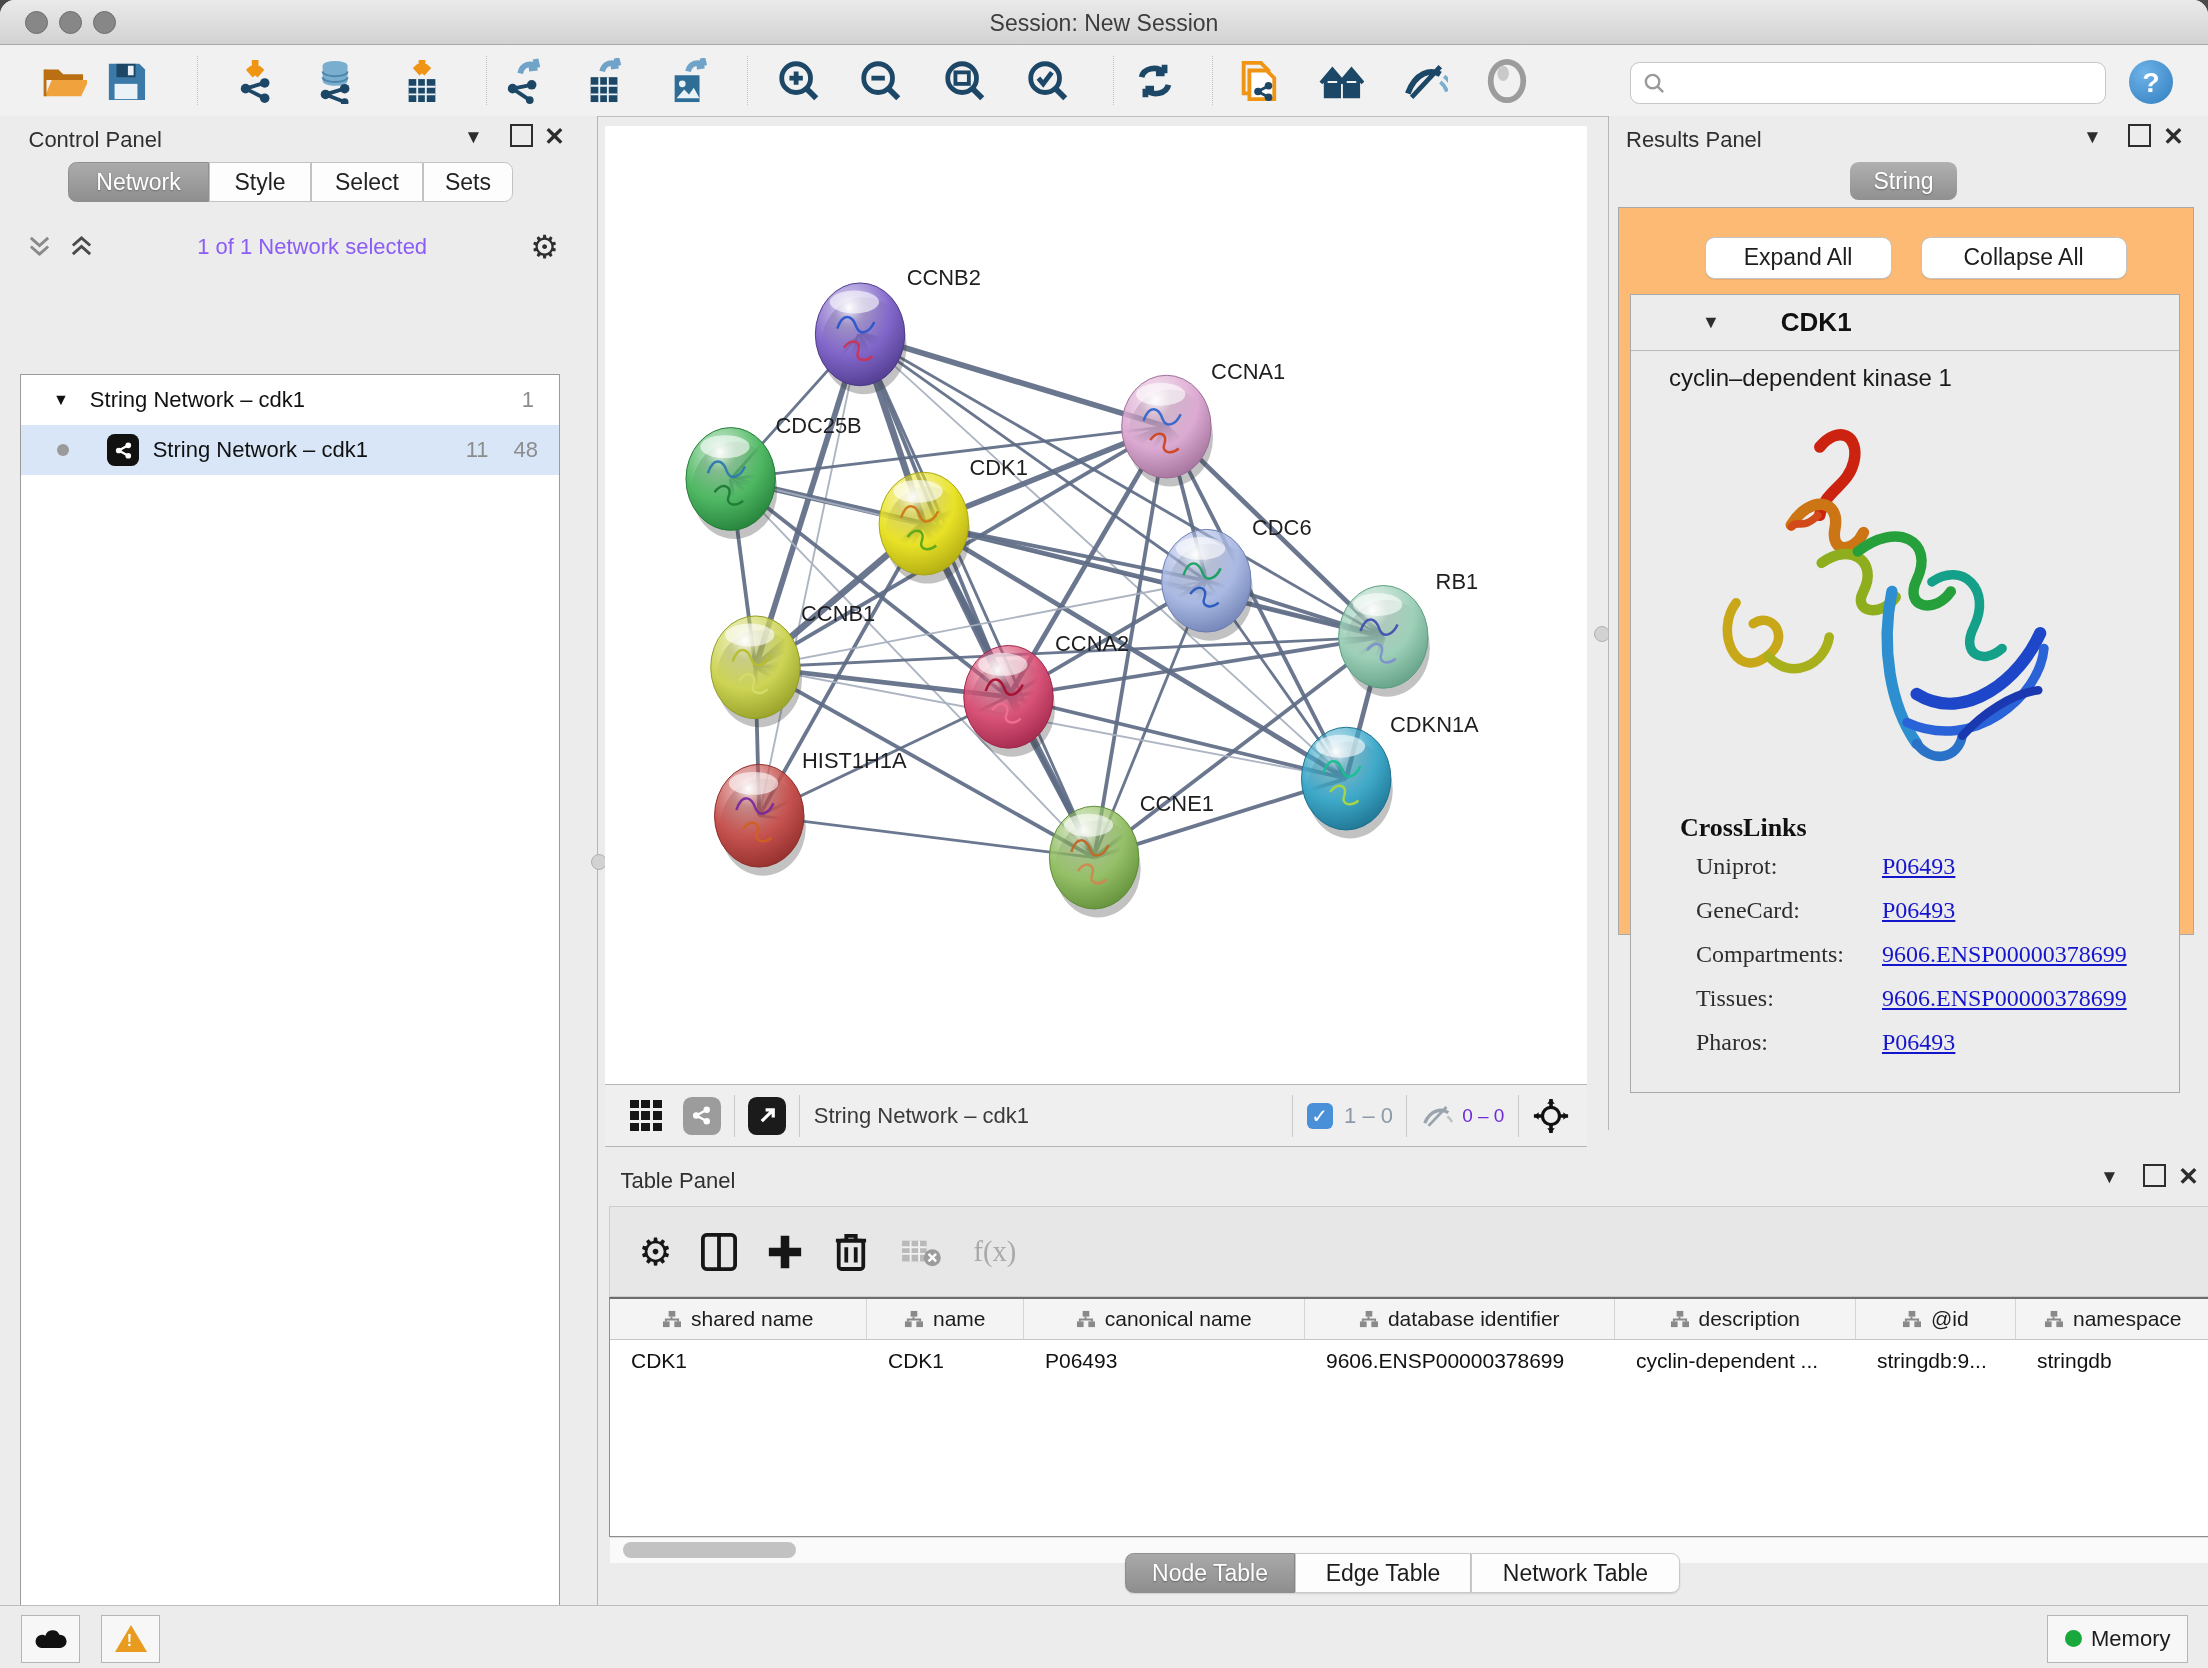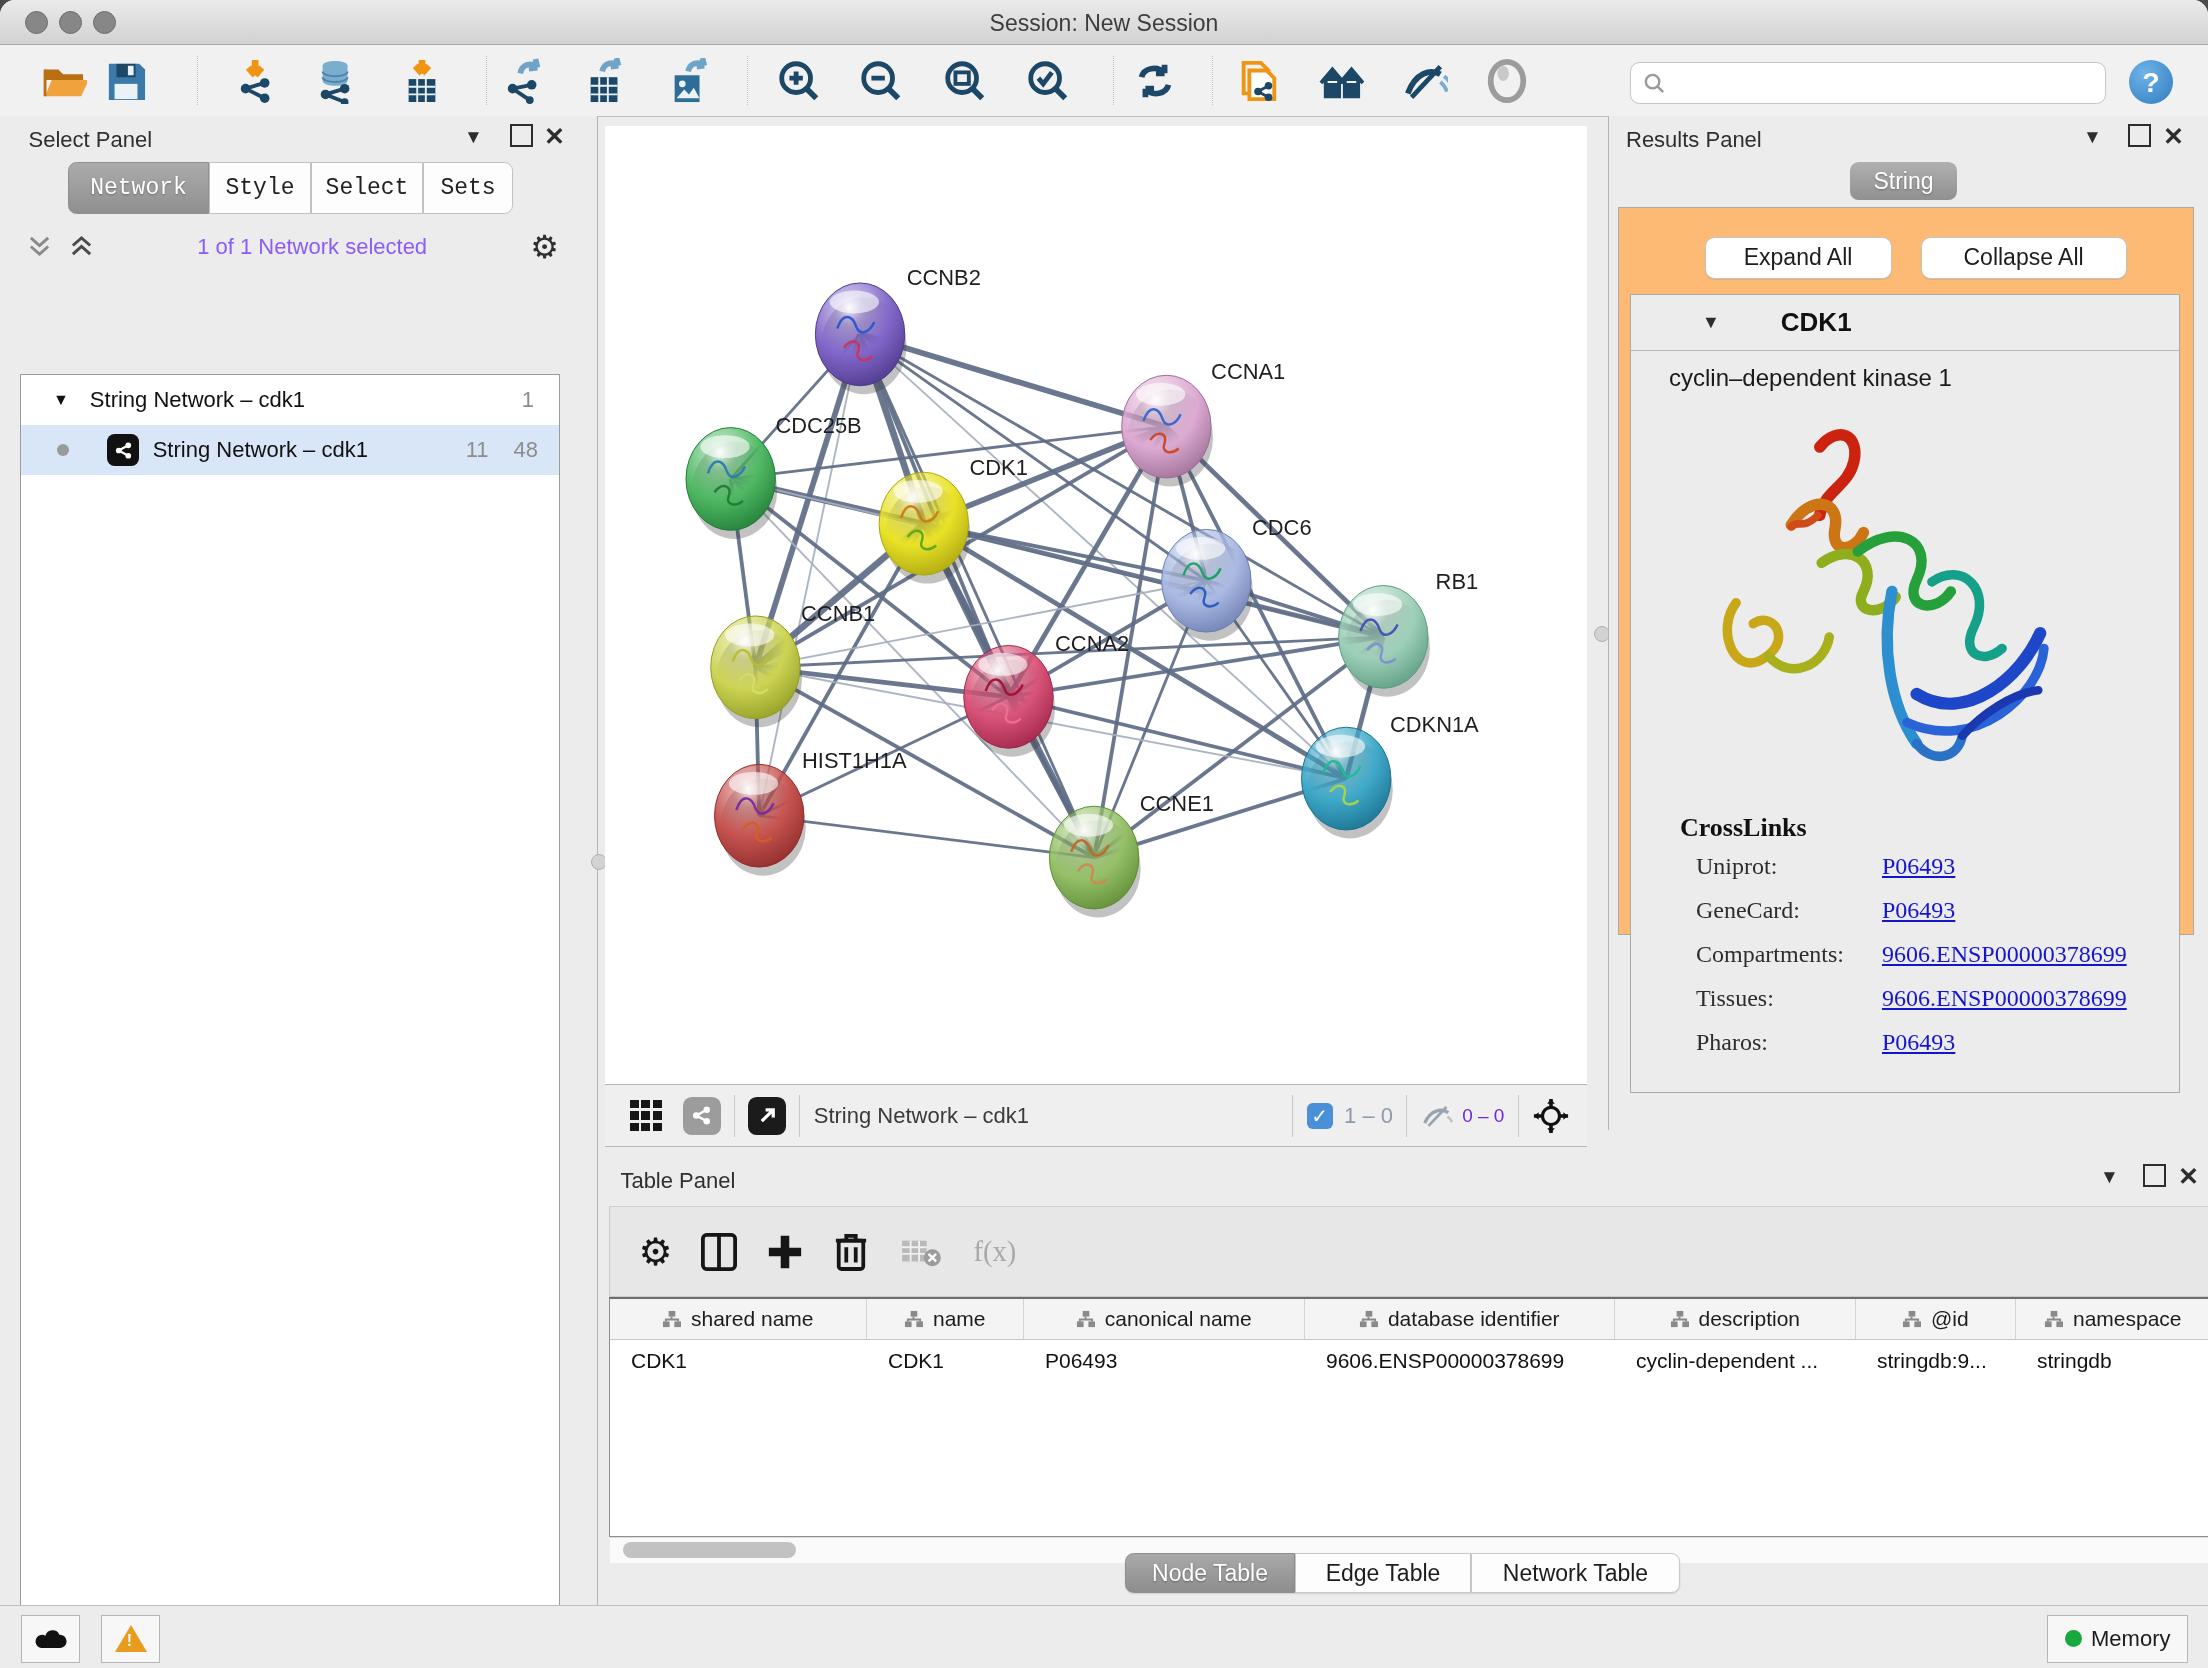--- a/index.html
+++ b/index.html
@@ -18,22 +18,22 @@
   .tsep{top:11.4px;width:0;height:49px;border-left:1.9px dotted #c2c2c2;}
   .searchbox{left:1630px;top:17px;width:476px;height:42px;background:#fff;border:1px solid #c6c6c6;
     border-radius:9.5px;display:flex;align-items:center;padding-left:11.4px;box-sizing:border-box;}
   .helpbtn{left:2129px;top:15px;width:44px;height:44px;border-radius:50%;
     background:radial-gradient(circle at 35% 30%,#6fb3e8,#2f7dc0);color:#fff;font-size:28.5px;font-weight:bold;
     display:flex;align-items:center;justify-content:center;}
   
   .panel-title{font-size:22px;color:#2f2f2f;}
   
   .cpanel{left:0;top:116px;width:597px;height:1489px;background:#ececec;border-right:1px solid #b5b5b5;}
-  .tab{height:52px;box-sizing:border-box;border:1px solid #c2c2c2;background:#fdfdfd;
-    display:flex;align-items:center;justify-content:center;font-size:23px;color:#222;font-family:Liberation Mono, monospace;}
+  .tab{height:40px;box-sizing:border-box;border:1px solid #c2c2c2;background:#fdfdfd;
+    display:flex;align-items:center;justify-content:center;font-size:23px;color:#222;}
   .tab.sel{background:linear-gradient(#ababab,#8f8f8f);color:#fff;border-color:#8f8f8f;text-shadow:0 1px 1.9px rgba(0,0,0,.3);}
   .netlist{left:20px;top:258px;width:540px;height:1320px;background:#fff;border:1px solid #9b9b9b;box-sizing:border-box;}
   .nrow{width:100%;height:50px;display:flex;align-items:center;font-size:22px;box-sizing:border-box;}
   .nrow.sel{background:#d8e6f8;}
   .gray{color:#8d8d8d;}
   .shareicon{width:32px;height:32px;border-radius:7.6px;background:#111;display:flex;align-items:center;justify-content:center;}
   
   .netcanvas{left:605px;top:126px;width:982px;height:958px;background:#fff;}
   .netfooter{left:605px;top:1084px;width:982px;height:61px;background:#efefef;
     border-top:1px solid #b5b5b5;border-bottom:1px solid #b5b5b5;display:flex;align-items:center;}
@@ -235,21 +235,21 @@
           <circle cx="11" cy="11" r="7" stroke="#9a9a9a" stroke-width="2.5" fill="none"></circle>
           <path d="M16 16 l6 6" stroke="#9a9a9a" stroke-width="2.5"></path>
         </svg>
     </div>
     <div class="abs helpbtn">
         <span>?</span>
       </div>
   </div>
 
   <div class="abs cpanel">
-    <div class="abs panel-title" style="left:28.5px;top:11.4px;">Select Panel</div>
+    <div class="abs panel-title" style="left:28.5px;top:11.4px;">Control Panel</div>
     <div class="abs" style="left:464px;top:9.5px;font-size:19px;color:#2d2d2d;">▼</div>
     <div class="abs" style="left:510px;top:7.6px;width:19px;height:19px;border:2.9px solid #2d2d2d;"></div>
     <div class="abs" style="left:544px;top:5.7px;font-size:25px;font-weight:bold;">✕</div>
 
     <div class="abs" style="left:68px;top:46px;display:flex;">
       <div class="tab sel" style="width:141px;border-radius:8.6px 0 0 8.6px;">Network</div>
       <div class="tab" style="width:102px;">Style</div>
       <div class="tab" style="width:112px;">Select</div>
       <div class="tab" style="width:90px;border-radius:0 8.6px 8.6px 0;">Sets</div>
     </div>

